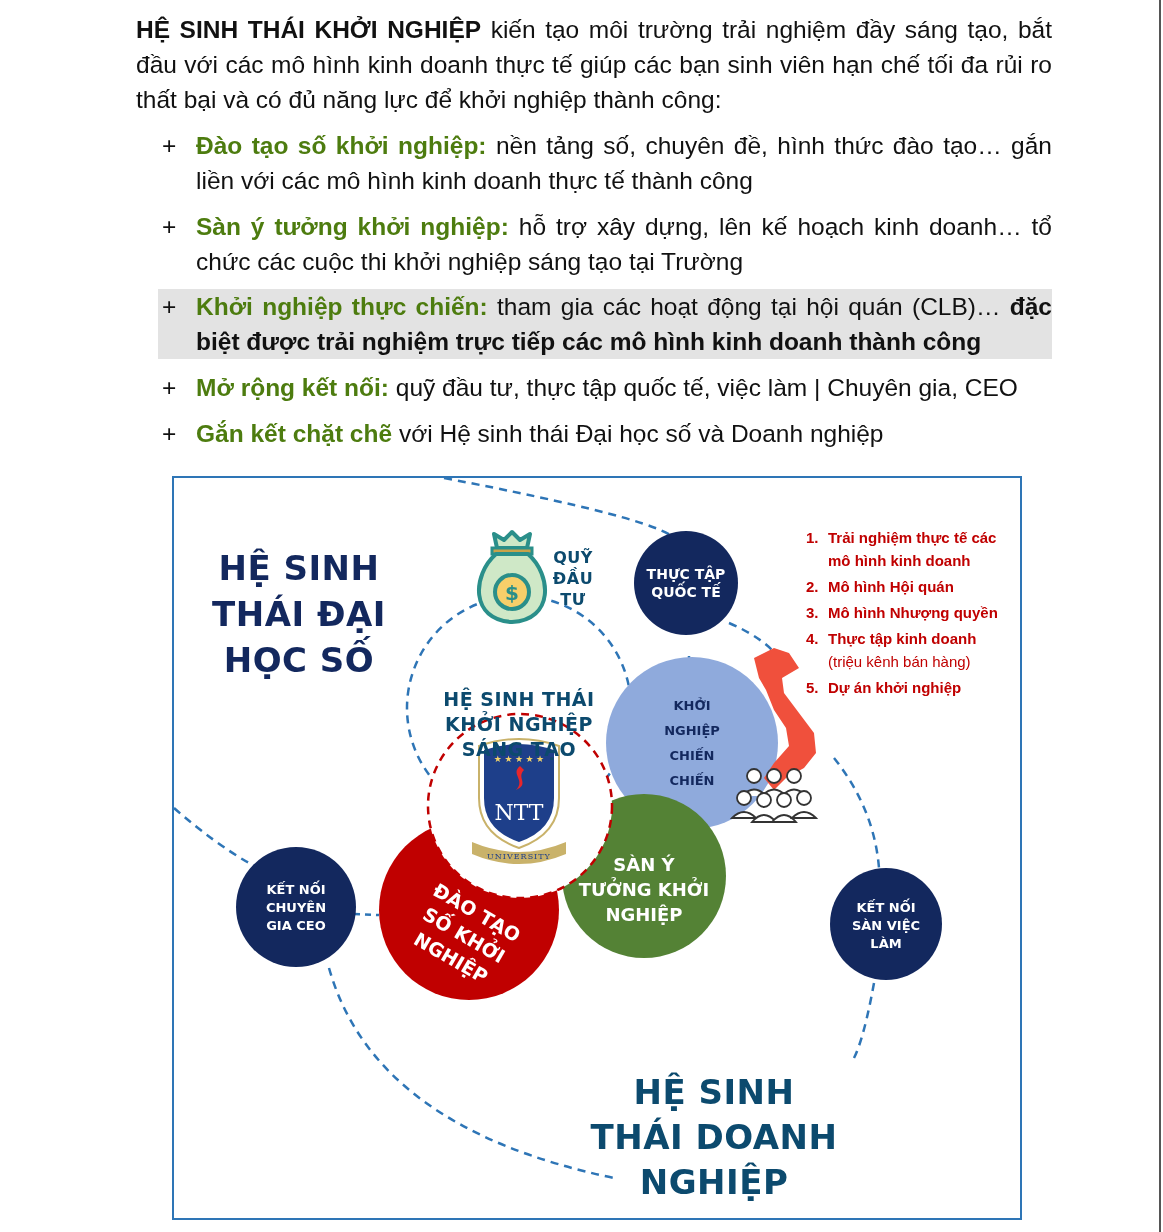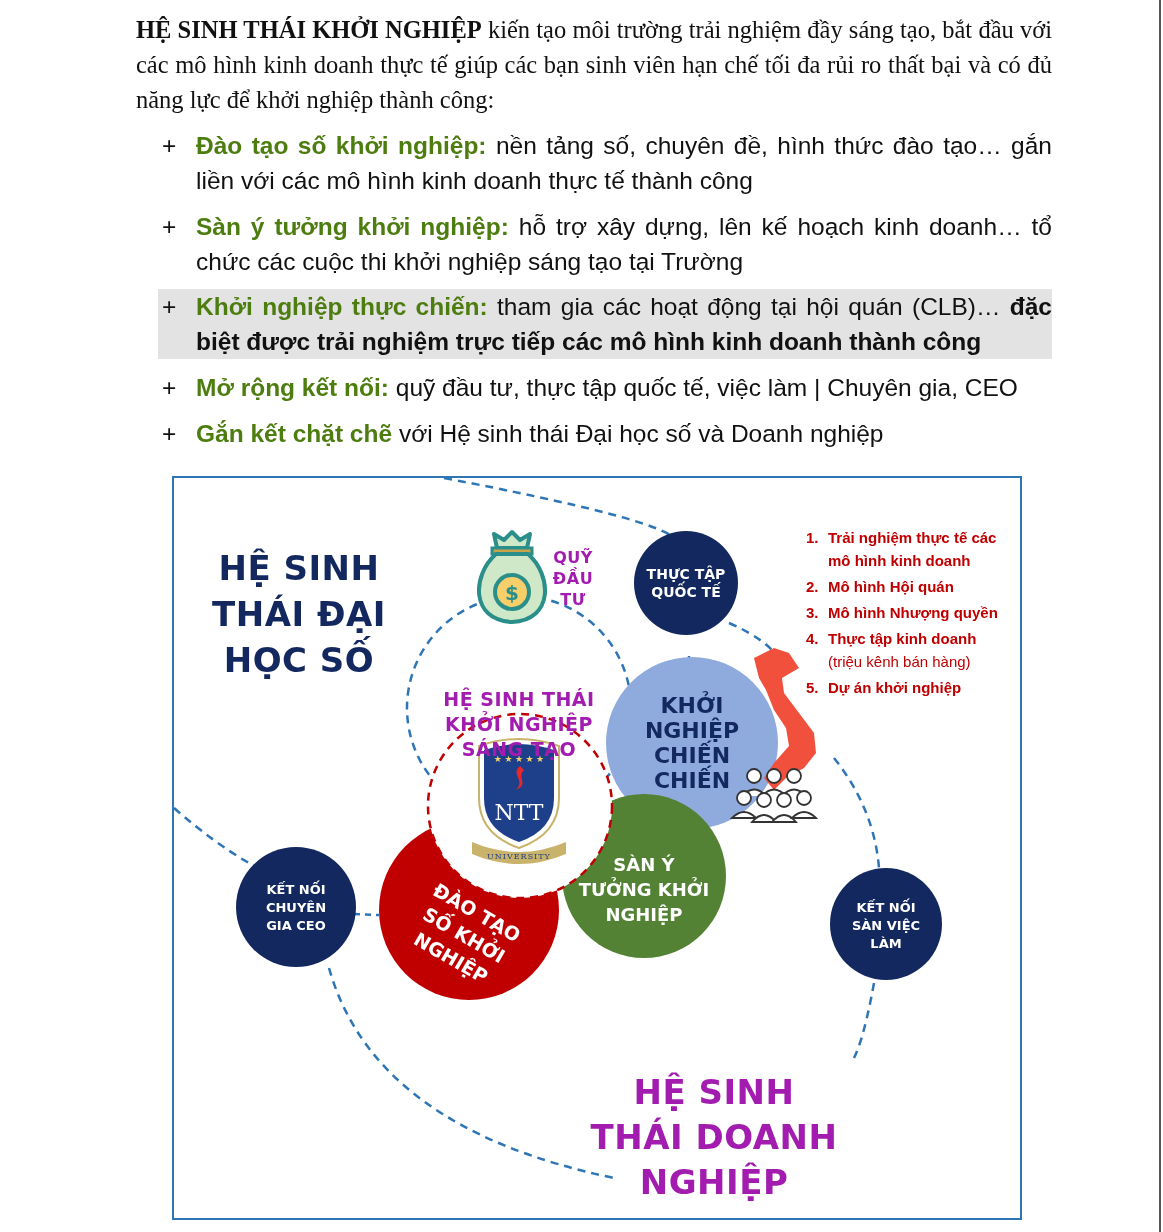--- a/index.html
+++ b/index.html
@@ -4,21 +4,21 @@
   <style>
     html, body { margin:0; padding:0; }
     body {
       width:1163px; height:1232px; background:#ffffff; position:relative; overflow:hidden;
       font-family:"Liberation Sans", sans-serif; color:#111;
     }
     .right-edge { position:absolute; right:2px; top:0; width:2px; height:1232px; background:#555; }
     .doc { position:absolute; left:0; top:0; width:1163px; }
     .intro {
       position:absolute; left:136px; top:12px; width:916px;
-      font-size:24.5px; line-height:35px; text-align:justify;font-family:Liberation Serif, serif;
+      font-size:24.5px; line-height:35px; text-align:justify;
     }
     .intro b { font-weight:bold; }
     .bullet {
       position:absolute; left:158px; width:894px;
       font-size:24.5px; line-height:35px; text-align:justify;
     }
     .bullet .plus { position:absolute; left:4px; top:0; }
     .bullet .body { margin-left:38px; }
     .bullet .hl { color:#4d7c0f; font-weight:bold; }
     .bullet.highlight { background:#e3e3e3; }
@@ -27,21 +27,21 @@
     .figure {
       position:absolute; left:172px; top:476px; width:846px; height:740px;
       border:2px solid #2e75b6; background:#fff; overflow:hidden;
     }
     .figure svg { position:absolute; left:0; top:0; }
     .big-title {
       position:absolute; font-family:"DejaVu Sans", sans-serif; font-weight:bold;
       text-align:center; letter-spacing:0.5px;margin-top:37px;
     }
     .navy { color:#13285e; }
-    .red { color:#a21caf; }
+    .red { color:#0c4a6e; }
     .circle-label {
       position:absolute; font-family:"DejaVu Sans", sans-serif; font-weight:bold;
       text-align:center; color:#fff; display:flex; align-items:center; justify-content:center;
     }
     .numbered {
       position:absolute; left:632px; top:48px; width:210px;
       font-family:"Liberation Sans", sans-serif; font-weight:bold; color:#c00000;
       font-size:15px; line-height:23px;
     }
     .numbered .item { position:relative; padding-left:22px; }
@@ -170,21 +170,21 @@
       <div>QUỸ</div>
       <div>ĐẦU</div>
       <div>TƯ</div>
     </div>
 
     <div class="circle-label" style="left:460px; top:80px; width:104px; height:50px; font-size:14px; line-height:18px; flex-direction:column;text-align:right;">
       <div>THỰC TẬP</div>
       <div>QUỐC TẾ</div>
     </div>
 
-    <div class="circle-label" style="left:445px; top:215px; width:146px; height:100px; font-size:22px; line-height:25px; flex-direction:column; color:#13285e;">
+    <div class="circle-label" style="left:445px; top:215px; width:146px; height:100px; font-size:13px; line-height:25px; flex-direction:column; color:#13285e;">
       <div>KHỞI</div>
       <div>NGHIỆP</div>
       <div>CHIẾN</div>
       <div>CHIẾN</div>
     </div>
 
     <div class="circle-label" style="left:390px; top:371px; width:160px; height:80px; font-size:18px; line-height:25px; flex-direction:column;">
       <div>SÀN Ý</div>
       <div>TƯỞNG KHỞI</div>
       <div>NGHIỆP</div>

